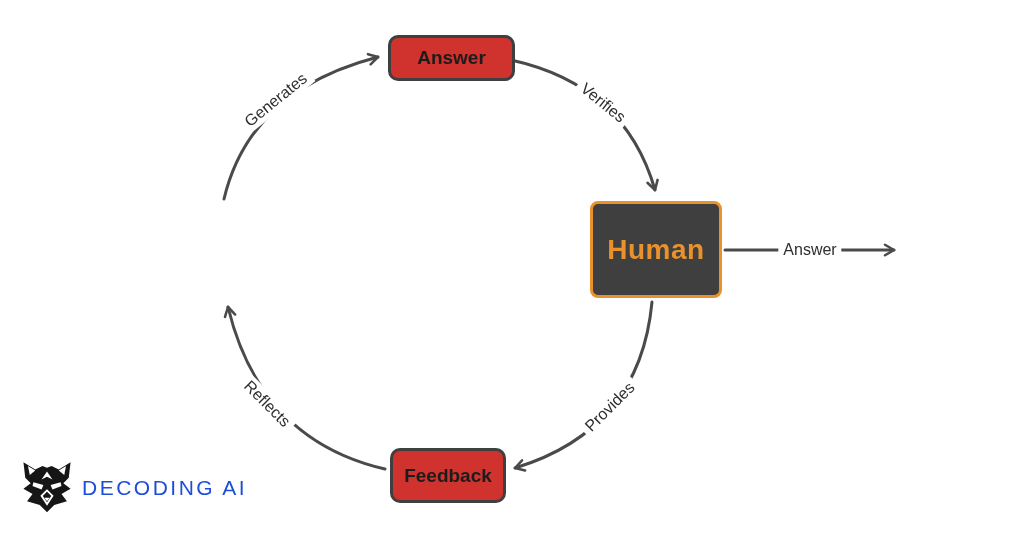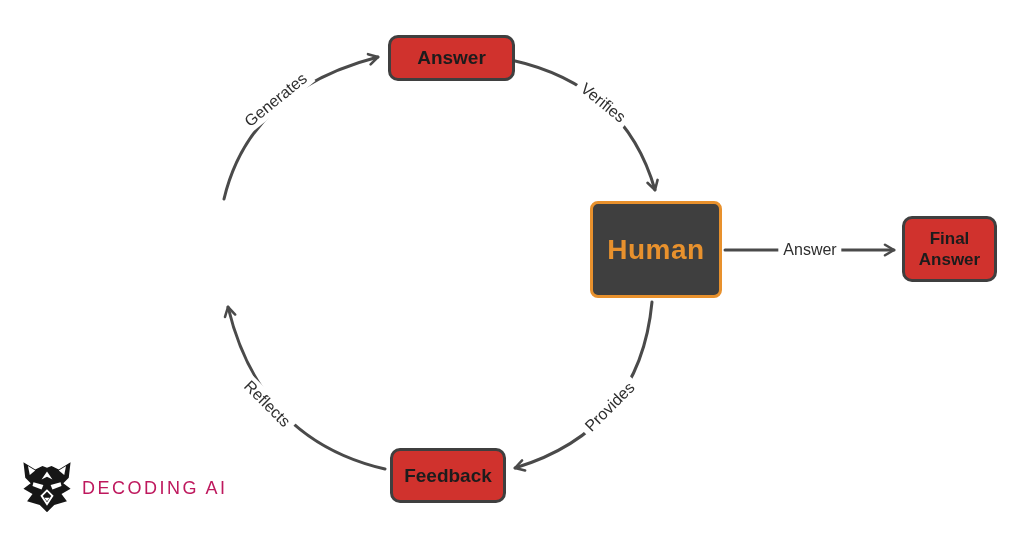--- a/index.html
+++ b/index.html
@@ -46,22 +46,22 @@
   .lbl-generates{left:276px;top:100px;transform:translate(-50%,-50%) rotate(-39deg);}
   .lbl-verifies{left:603px;top:103px;transform:translate(-50%,-50%) rotate(39deg);}
   .lbl-accepts{left:810px;top:250px;transform:translate(-50%,-50%);}
   .lbl-provides{left:610px;top:407px;transform:translate(-50%,-50%) rotate(-45deg);}
   .lbl-reflects{left:267px;top:404px;transform:translate(-50%,-50%) rotate(45deg);}
   .logo{
     position:absolute;left:18px;top:456px;
     display:flex;align-items:center;gap:6px;
   }
   .logo-text{
-    color:#be185d;
-    font-size:18px;
+    color:#1d4ed8;
+    font-size:21px;
     letter-spacing:2.5px;
     margin-top:6px;
     white-space:nowrap;
   }
 </style>
 </head>
 <body>
 
 <div class="canvas">
 
@@ -88,23 +88,20 @@
 
   <div class="node node-red node-answer">
     <span>Answer</span>
   </div>
   <div class="node node-dark node-human">
     <span>Human</span>
   </div>
   <div class="node node-red node-feedback">
     <span>Feedback</span>
   </div>
-  <div class="node node-red node-final">
-    <span>Final Answer</span>
-  </div>
 
   <div class="logo">
     <svg width="58" height="58" viewBox="0 0 64 64">
       <path fill="#161616" d="M32 62 L24 54 L10 50 L16 42 L6 36 L14 30 L8 24 L6 7 L19 15 L27 11 L32 13 L37 11 L45 15 L58 7 L56 24 L50 30 L58 36 L48 42 L54 50 L40 54 Z"></path>
       <path fill="#ffffff" d="M11 11 L19 16 L13 21 Z"></path>
       <path fill="#ffffff" d="M53 11 L45 16 L51 21 Z"></path>
       <path fill="#ffffff" d="M32 17 L26 26 L32 23 L38 26 Z"></path>
       <path fill="#ffffff" d="M17 29 L28 32 L26 37 L16 33 Z"></path>
       <path fill="#ffffff" d="M47 29 L36 32 L38 37 L48 33 Z"></path>
       <path fill="none" stroke="#ffffff" stroke-width="2" d="M32 38 L26 44 L32 53 L38 44 Z"></path>

